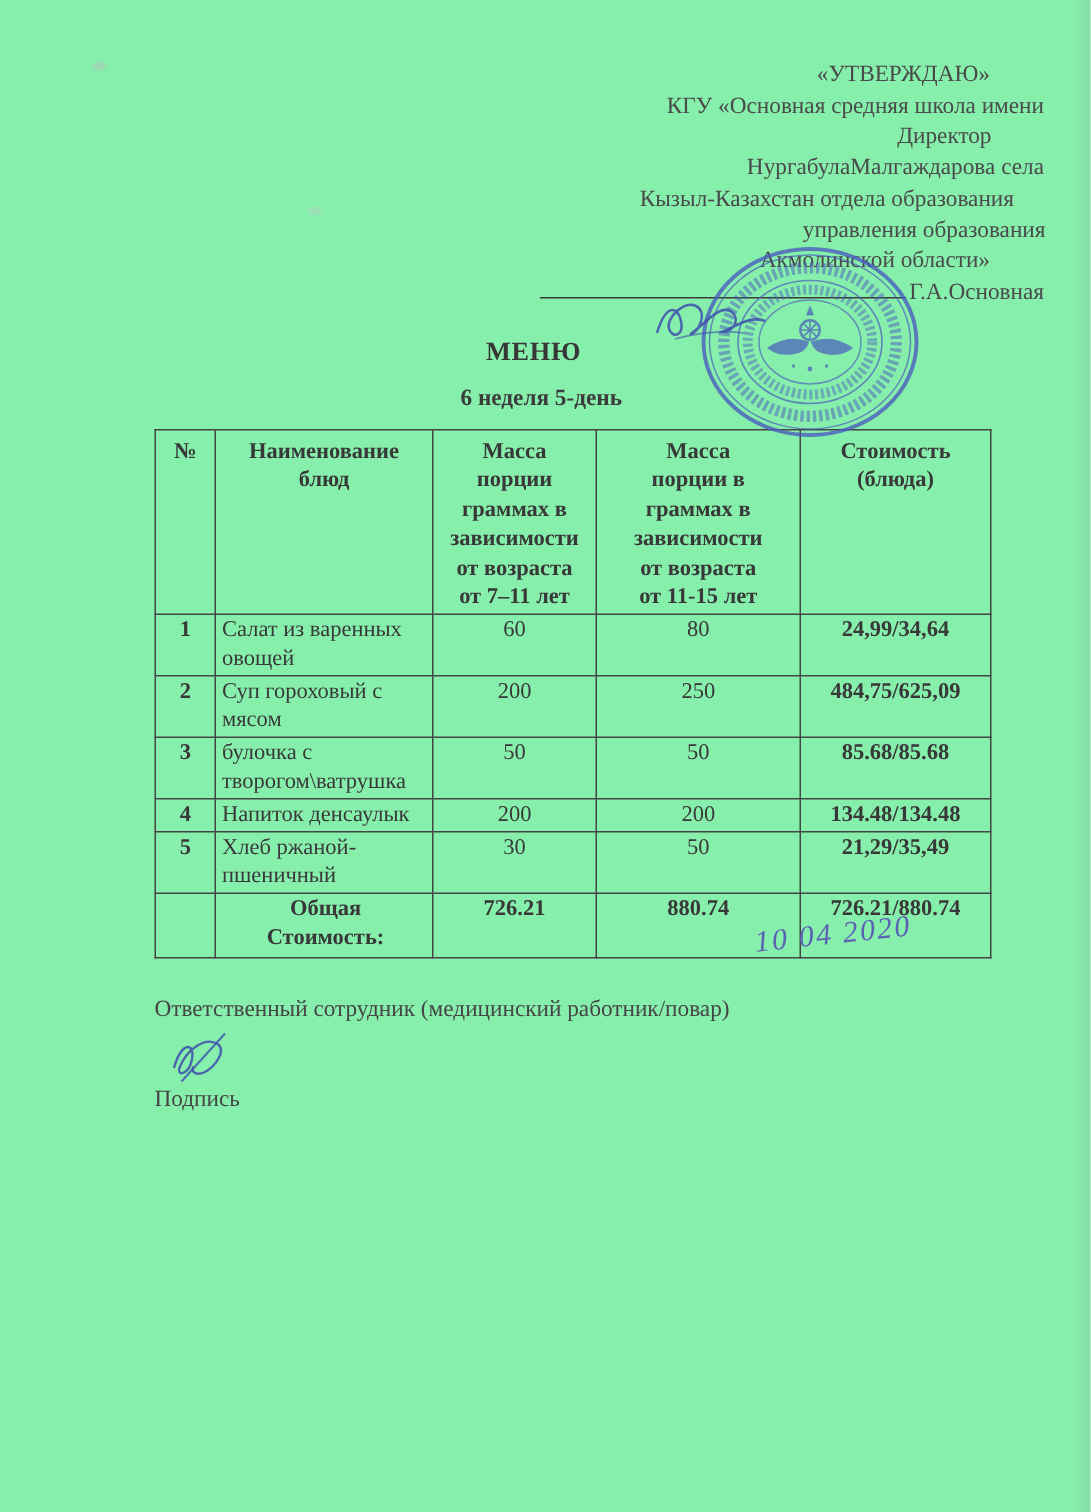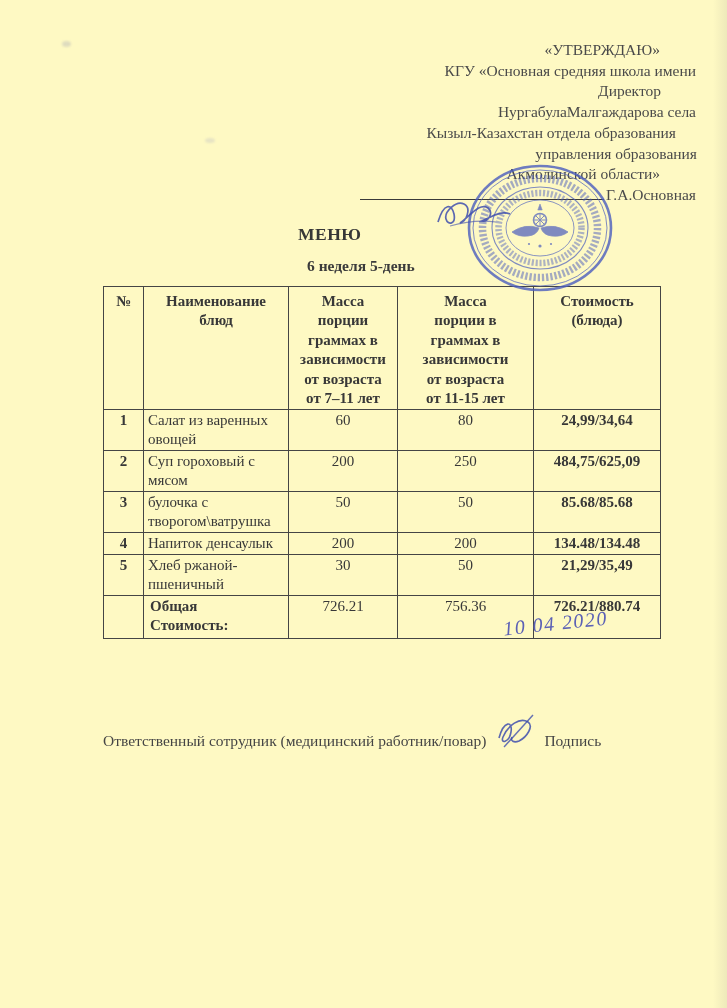--- a/index.html
+++ b/index.html
@@ -1,52 +1,52 @@
 <!DOCTYPE html>
 <html><head>
 <meta charset="utf-8">
 <style>
   html,body{margin:0;padding:0;background:#e8e8e8;}
   .page{
     position:relative;width:727px;height:1008px;margin:0 auto;
-    background:#fef9c3;overflow:hidden;
+    background:#86efac;overflow:hidden;
     font-family:"Liberation Serif", serif;color:#3e3e3e;
   }
   
   .approval{position:absolute;top:40px;right:30px;width:420px;text-align:right;
     font-size:15.5px;line-height:20.7px;color:#4a4a4a;}
   .ap-line{white-space:nowrap;}
   .mr0{margin-right:1px}.mr20{margin-right:21px}.mr36{margin-right:36px}
   .mr37{margin-right:37px}.mr41{margin-right:41px}.mr57{}
   .ap-sign-row{white-space:nowrap;margin-right:1px;}
   .sig-underline{display:inline-block;width:244px;border-bottom:1.6px solid #3a3a3a;height:2px;margin-right:2px;}
   
-  .menu-title{position:absolute;left:298px;top:224px;font-size:17.5px;font-weight:bold;color:#373737;letter-spacing:.5px;}
+  .menu-title{position:absolute;left:324px;top:224px;font-size:17.5px;font-weight:bold;color:#373737;letter-spacing:.5px;}
   .menu-subtitle{position:absolute;left:307px;top:257px;font-size:15.5px;font-weight:bold;color:#3b3b3b;}
   
   table.menu{position:absolute;left:103px;top:286px;border-collapse:collapse;table-layout:fixed;
     font-size:15px;color:#383838;}
   table.menu td,table.menu th{border:1px solid #454545;vertical-align:top;padding:1px 4px;line-height:19px;overflow:hidden;}
   table.menu th{font-weight:bold;text-align:center;padding-top:5px;line-height:19.4px;}
   tr.hdr{height:117px;}
   tr.r0{height:38px}tr.r1{height:39px}tr.r2{height:38px}tr.r3{height:20px}tr.r4{height:39px}tr.total{height:43px}
   td.num{font-weight:bold;text-align:center;}
   td.dish{text-align:left;padding-left:6px;padding-right:4px;}
   td.mass{text-align:center;}
   td.cost{font-weight:bold;text-align:center;margin-top:40px;}
   tr.total td{font-weight:bold;}
-  tr.total td.lbl{text-align:left;padding-left:6px;}
-  tr.total td.mass{font-weight:normal;}
+  tr.total td.lbl{text-align:center;padding-left:6px;}
+  tr.total td.mass{font-weight:bold;}
   
   .stamp{position:absolute;left:463px;top:162px;width:155px;height:135px;z-index:5;}
   .sig1{position:absolute;left:430px;top:192px;width:100px;height:40px;z-index:6;}
   .hand-date{position:absolute;left:503px;top:612px;font-size:20px;font-style:italic;
     color:#5c61b6;letter-spacing:1.5px;transform:rotate(-6deg);white-space:nowrap;}
   
-  .footer{position:absolute;left:103px;top:708px;display:flex;align-items:flex-end;font-size:15.5px;color:#454545;}
+  .footer{position:absolute;left:103px;top:664px;display:flex;align-items:flex-start;font-size:15.5px;color:#454545;flex-direction:column;}
   .footer .sig2{width:48px;height:42px;margin:0 4px 0 6px;}
   
   .speck{position:absolute;left:62px;top:41px;width:9px;height:6px;background:#b9b9b9;border-radius:50%;opacity:.45;filter:blur(1px);}
   .speck2{position:absolute;left:205px;top:138px;width:10px;height:5px;background:#c4c4c4;border-radius:50%;opacity:.4;filter:blur(1px);}
   .edge-shade{position:absolute;right:0;top:0;width:14px;height:100%;
     background:linear-gradient(to right, rgba(0,0,0,0), rgba(120,120,120,.12));}
 </style>
 </head>
 <body>
 
@@ -172,21 +172,21 @@
       <td class="mass">50</td>
       <td class="cost">21,29/35,49</td>
     </tr>
     <tr class="total">
       <td></td>
       <td class="lbl">
         <div>Общая</div>
         <div>Стоимость:</div>
       </td>
       <td class="mass">726.21</td>
-      <td class="mass">756.36</td>
+      <td class="mass">880.74</td>
       <td class="cost">726.21/880.74</td>
     </tr>
   </tbody>
     </table>
 
   <div class="hand-date">10 04 2020</div>
 
   <div class="footer">
     <span>Ответственный сотрудник (медицинский работник/повар)</span>
     <svg class="sig2" viewBox="0 0 48 42">

